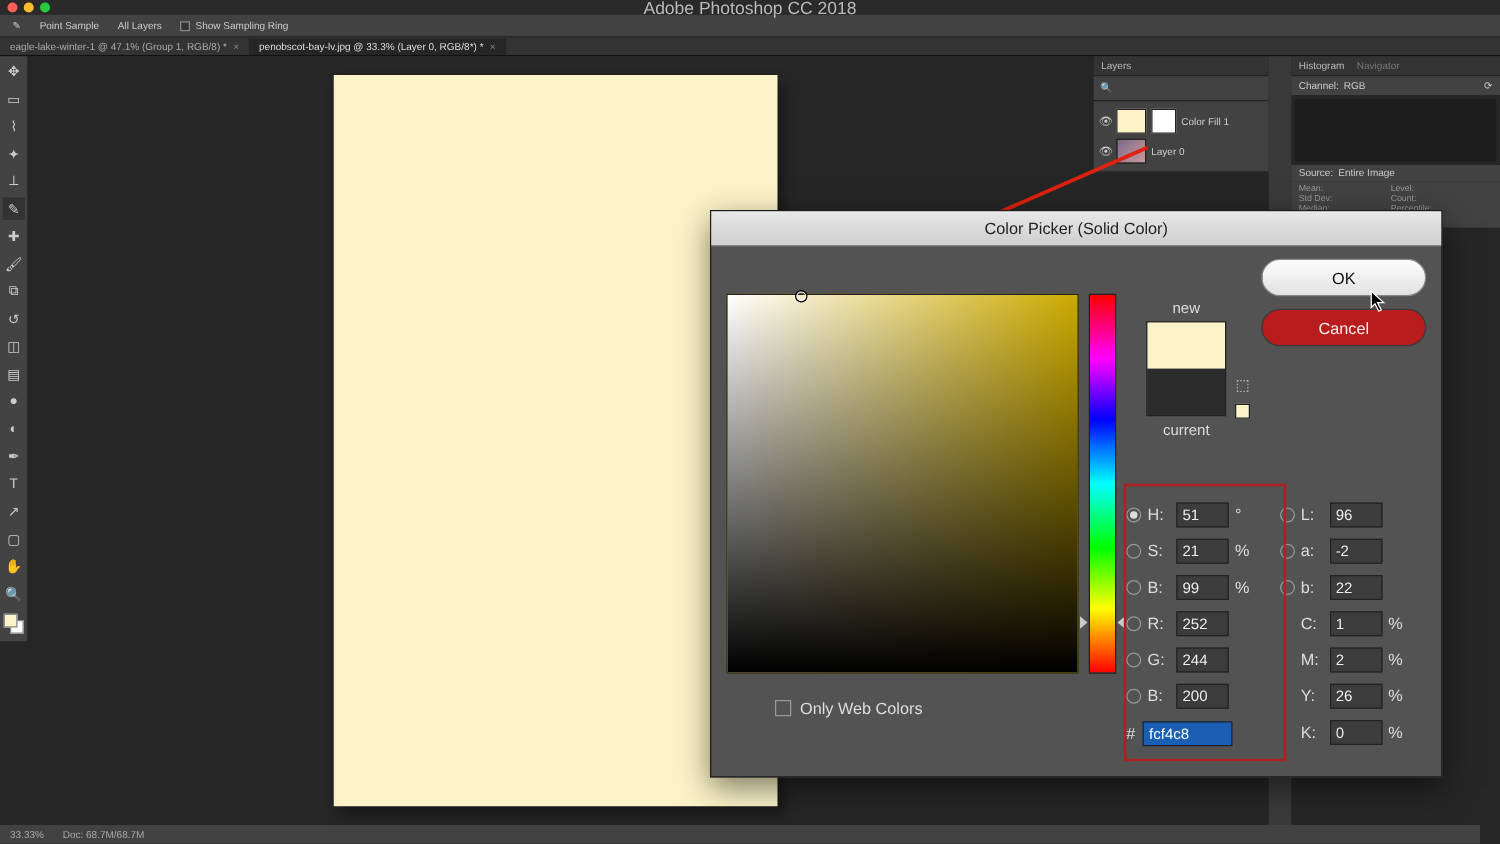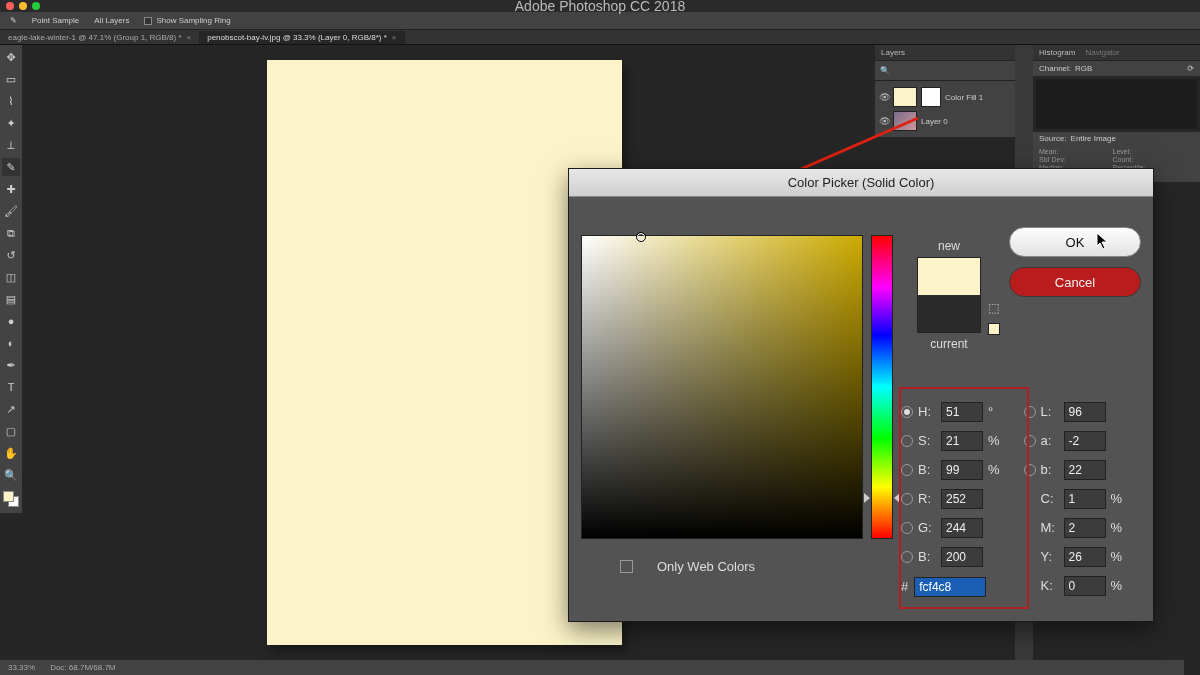--- a/index.html
+++ b/index.html
@@ -77,35 +77,35 @@
   .sv-cursor { position: absolute; width: 10px; height: 10px; border: 1px solid #000; border-radius: 50%; box-shadow: 0 0 0 1px #fff inset; left: 54px; top: -4px; }
   
   .hue-strip {
     position: absolute; left: 302px; top: 38px; width: 22px; height: 304px;
     background: linear-gradient(to top, #f00 0%, #ff0 17%, #0f0 33%, #0ff 50%, #00f 67%, #f0f 83%, #f00 100%);
     border: 1px solid #222;
   }
   .hue-mark-l { position: absolute; left: 295px; top: 296px; width:0;height:0;border-top:5px solid transparent;border-bottom:5px solid transparent;border-left:6px solid #ccc; }
   .hue-mark-r { position: absolute; left: 325px; top: 296px; width:0;height:0;border-top:5px solid transparent;border-bottom:5px solid transparent;border-right:6px solid #ccc; }
   
-  .owc { position: absolute; left: 12px; top: 362px; display: flex; align-items: center; gap: 24px; font-size: 13px; color: #ddd; padding-left: 39px; }
+  .owc { position: absolute; left: 12px; top: 362px; display: flex; align-items: center; gap: 7px; font-size: 13px; color: #ddd; padding-left: 39px; }
   .owc .box { width: 13px; height: 13px; border: 1px solid #999; background: #535353; }
   
   .newcur { position: absolute; left: 340px; top: 42px; width: 80px; text-align: center; font-size: 12px; color: #ddd; }
   .newcur .swb { width: 64px; height: 76px; margin: 4px auto; border: 1px solid #222; display: flex; flex-direction: column; }
   .newcur .newc { flex: 1; background: #fcf4c8; }
   .newcur .curc { flex: 1; background: #2b2b2b; }
   .cubes { position: absolute; left: 418px; top: 104px; display: flex; flex-direction: column; gap: 8px; align-items: center; }
   .cube { width: 14px; height: 14px; color: #ccc; font-size: 12px; text-align: center; }
   .swm { width: 12px; height: 12px; background: #fcf4c8; border: 1px solid #222; }
 
   
   .btncol { position: absolute; right: 12px; top: 10px; width: 132px; display: flex; flex-direction: column; gap: 10px; }
   .btn { height: 30px; border-radius: 15px; background: #b91c1c; color: #eee; font-size: 13px; display: flex; align-items: center; justify-content: center; cursor: pointer; border: 1px solid #3a3a3a; }
-  .btn.primary { background: linear-gradient(#fdfdfd,#e2e2e2); color: #111; border: 1px solid #888; margin-top: 20px; }
+  .btn.primary { background: linear-gradient(#fdfdfd,#e2e2e2); color: #111; border: 1px solid #888; }
   
   
   .fields { position: absolute; left: 332px; top: 200px; right: 12px; bottom: 10px; font-size: 13px; color: #ddd; }
   .frow { display: flex; align-items: center; height: 29px; gap: 5px; }
   .fcol { width: 130px; display: flex; align-items: center; gap: 5px; }
   .radio { width: 12px; height: 12px; border-radius: 50%; border: 1px solid #999; background: #535353; display: inline-flex; align-items: center; justify-content: center; }
   .radio.on::after { content:''; width:6px; height:6px; background:#ddd; border-radius:50%; }
   .flabel { width: 18px; }
   .finput { width: 42px; height: 20px; background: #3c3c3c; border: 1px solid #222; color: #eee; font-size: 12px; padding: 0 4px; text-align: left; }
   .finput.wide { width: 72px; }

